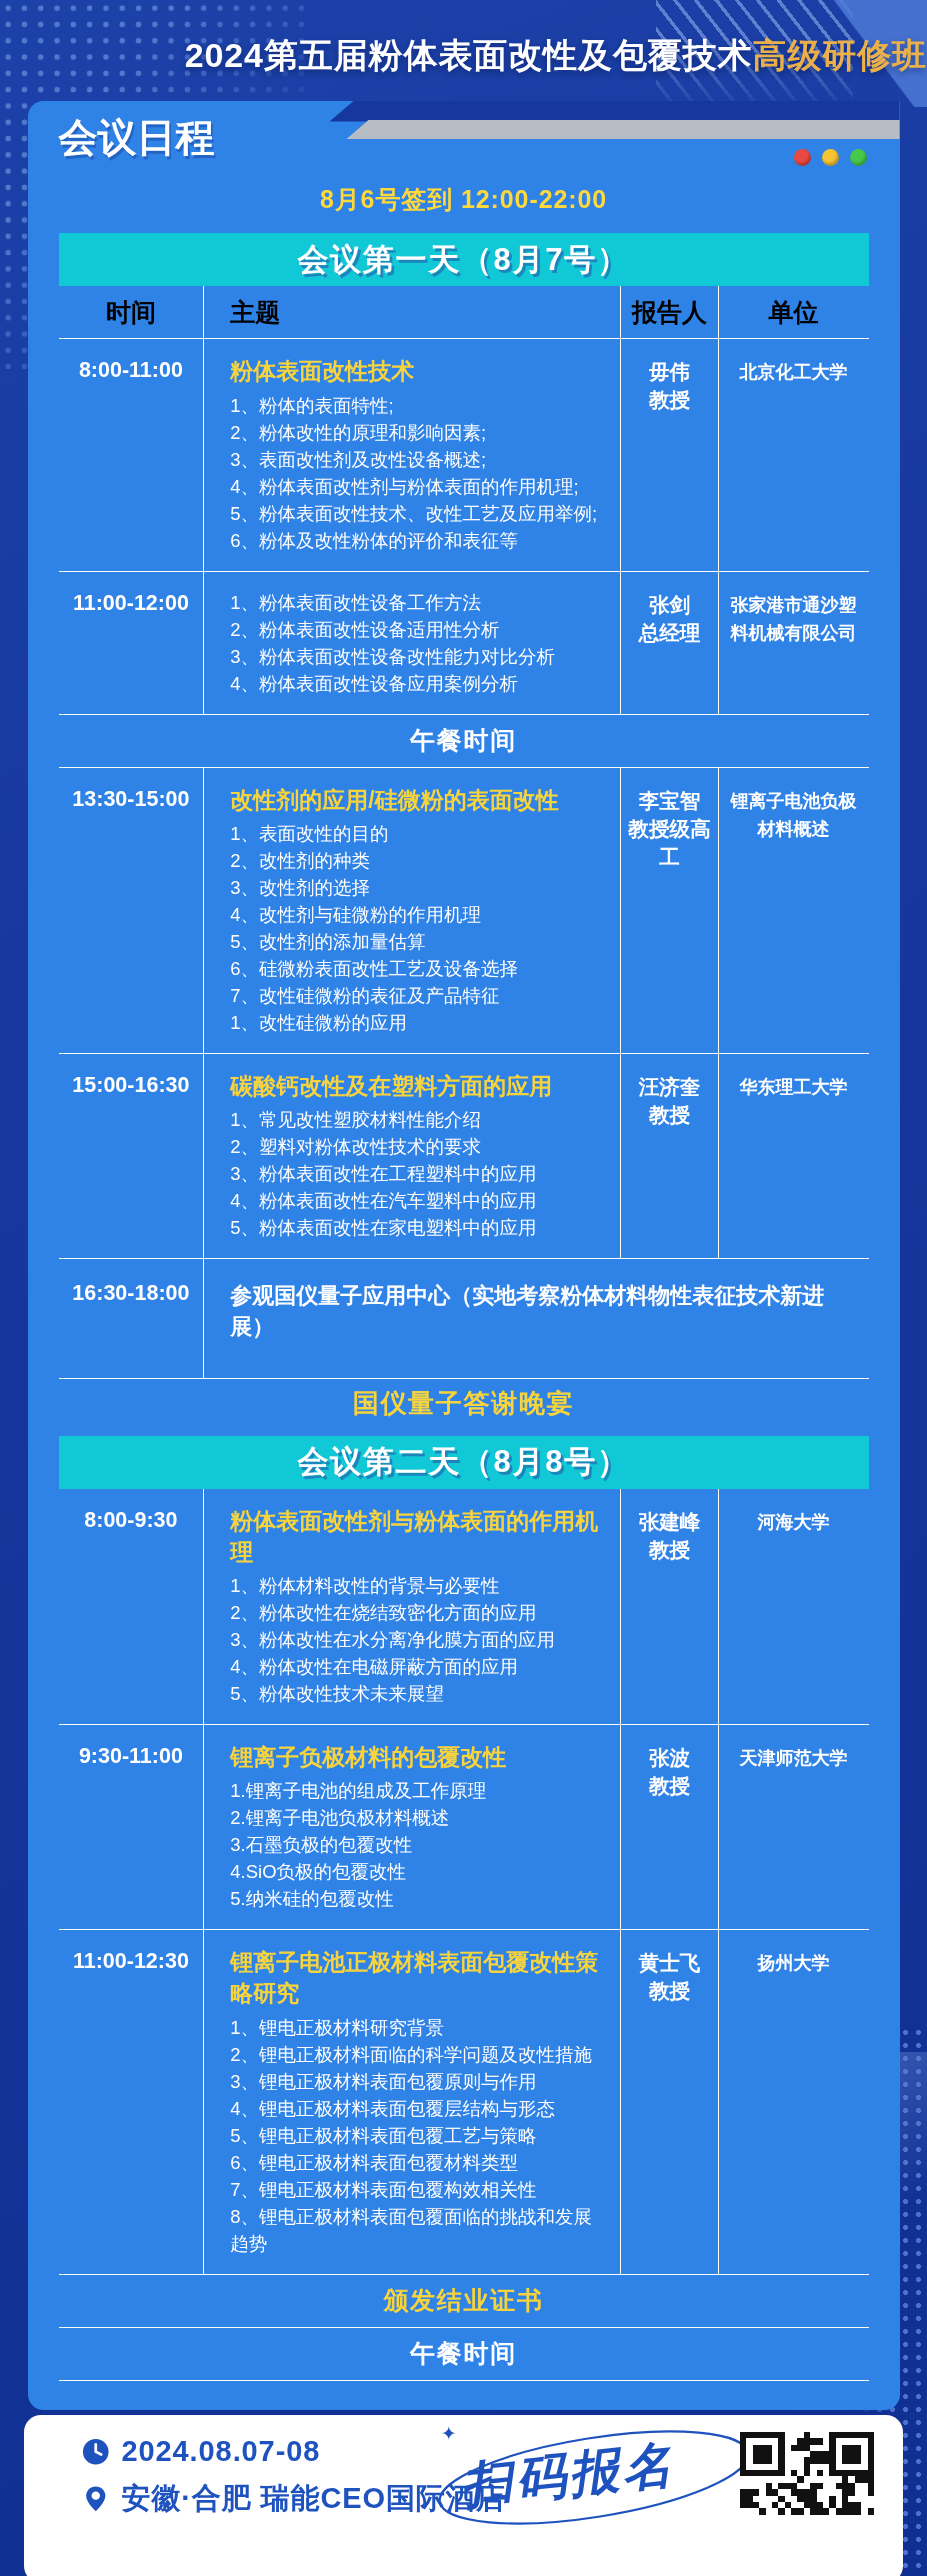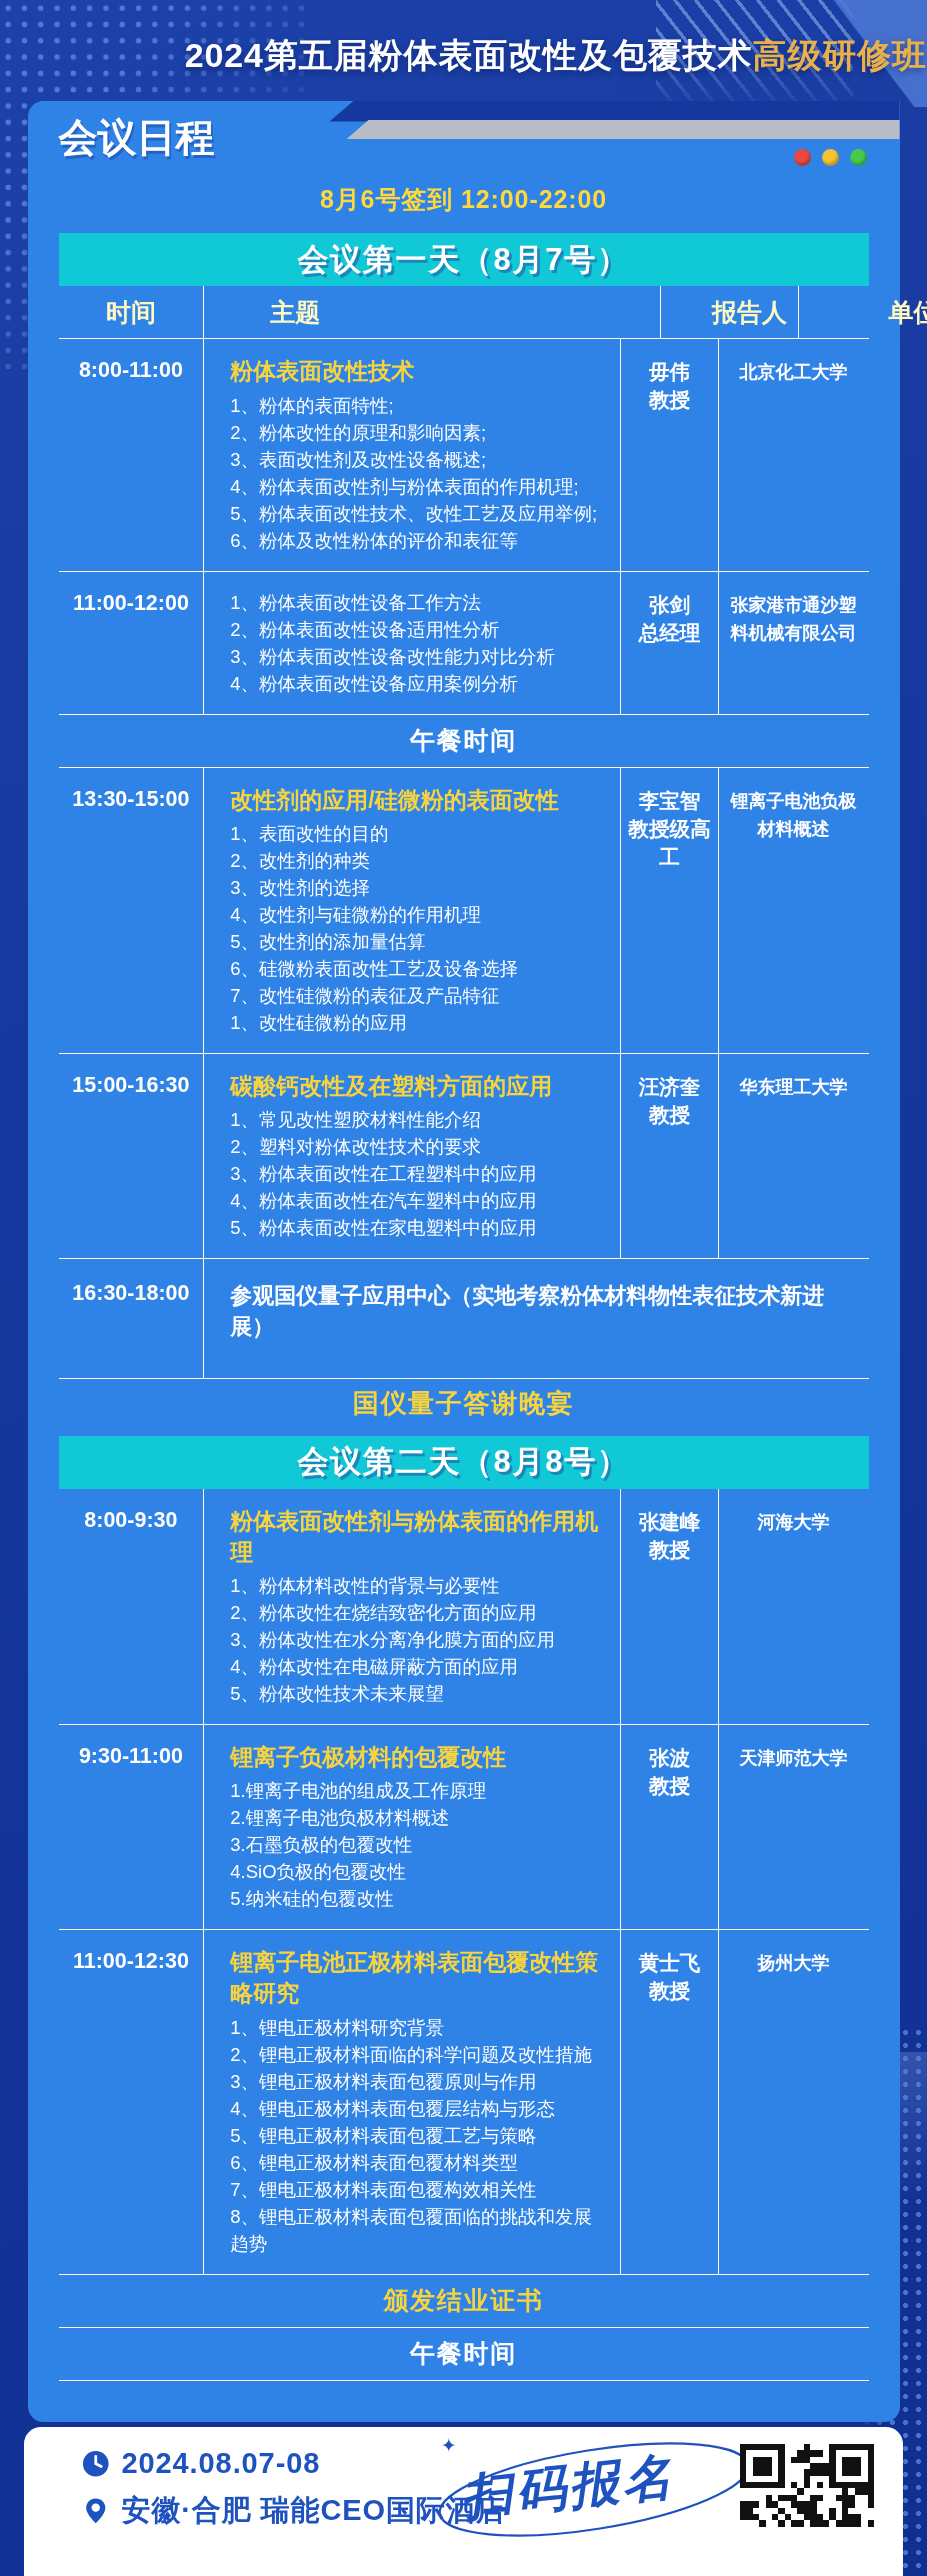--- a/index.html
+++ b/index.html
@@ -26,41 +26,41 @@
     mask-image:linear-gradient(to left,#000 55%,transparent);}
   .deco-slash-r{right:-34px;top:2052px;width:206px;height:258px;transform:skewX(-35deg);
     background:linear-gradient(135deg, rgba(125,163,232,.38), rgba(125,163,232,0) 70%);}
   
   .main-title{position:relative;padding-top:33px;text-align:right;
     font-size:34px;font-weight:900;letter-spacing:0.9px;color:#ffffff;
     text-shadow:0 3.4px 6.9px rgba(6,20,70,.45);white-space:nowrap;}
   .main-title .accent{color:#EAB14B;}
   
   .card{position:relative;margin:22px 27.5px 0;background:#2F82E6;
-    border-radius:15.5px 0 15.5px 15.5px;padding-bottom:41px;}
+    border-radius:15.5px 0 15.5px 15.5px;padding-bottom:29px;}
   .tabbar{position:relative;height:72px;}
   .tab-label{position:absolute;left:31px;top:10.3px;font-size:39px;font-weight:900;color:#fff;
     text-shadow:1.7px 2.6px 0 rgba(12,44,130,.35);}
   .notch{position:absolute;left:302px;right:0;top:0;height:20.6px;background:#16379d;
     clip-path:polygon(24px 0,100% 0,100% 100%,0 100%);}
   .graybar{position:absolute;left:319px;right:0;top:19px;height:19px;background:#b8bcc4;
     clip-path:polygon(22px 0,100% 0,100% 100%,0 100%);}
   .win-dots{position:absolute;right:33px;top:48px;display:flex;gap:11px;}
   .win-dots span{width:17px;height:17px;border-radius:50%;display:block;box-shadow:inset -1.7px -2.6px 2.6px rgba(0,0,0,.25);}
   .dot-red{background:#E84A41;} .dot-yellow{background:#F6C334;} .dot-green{background:#47C94E;}
   .signin{padding:10.3px 0 17px;text-align:center;font-size:25px;font-weight:800;color:#FFD83C;letter-spacing:0.9px;}
   .banner{margin:0 31px;height:53px;background:#10C8D6;display:flex;align-items:center;justify-content:center;
     font-size:31px;font-weight:900;color:#fff;text-shadow:2.6px 2.6px 0 rgba(46,52,150,.45);letter-spacing:1.7px;}
   .table{margin:0 31px;}
   .grid4{display:grid;grid-template-columns:18% 51.5% 12% 18.5%;}
   .grid2{display:grid;grid-template-columns:18% 82%;}
   .sep{border-bottom:1.7px solid #fdfdf2;}
   .cellline > div{border-right:1.7px solid #fdfdf2;}
   .cellline > div:last-child{border-right:none;}
-  .thead{height:52px;font-size:25px;font-weight:800;color:#fef9c3;gap:40px;}
+  .thead{height:52px;font-size:25px;font-weight:800;color:#000000;}
   .thead div{display:flex;align-items:center;justify-content:center;}
   .thead .h-topic{justify-content:flex-start;padding-left:26px;}
   .row{color:#fff;}
   .row .c-time{padding-top:19px;text-align:center;font-size:21.5px;font-weight:600;}
   .row .c-topic{padding:17px 15.5px 17px 26px;}
   .row .c-speaker{padding-top:19px;text-align:center;font-size:20.6px;font-weight:600;line-height:28px;}
   .row .c-org{padding:19px 6.9px 0;text-align:center;font-size:18px;font-weight:600;line-height:28px;}
   .topic-title{font-size:23px;font-weight:800;color:#F7D43E;line-height:31px;margin-bottom:4.3px;}
   .items .item{font-size:18.5px;line-height:27px;font-weight:500;}
   .fullrow{height:52px;display:flex;align-items:center;justify-content:center;

